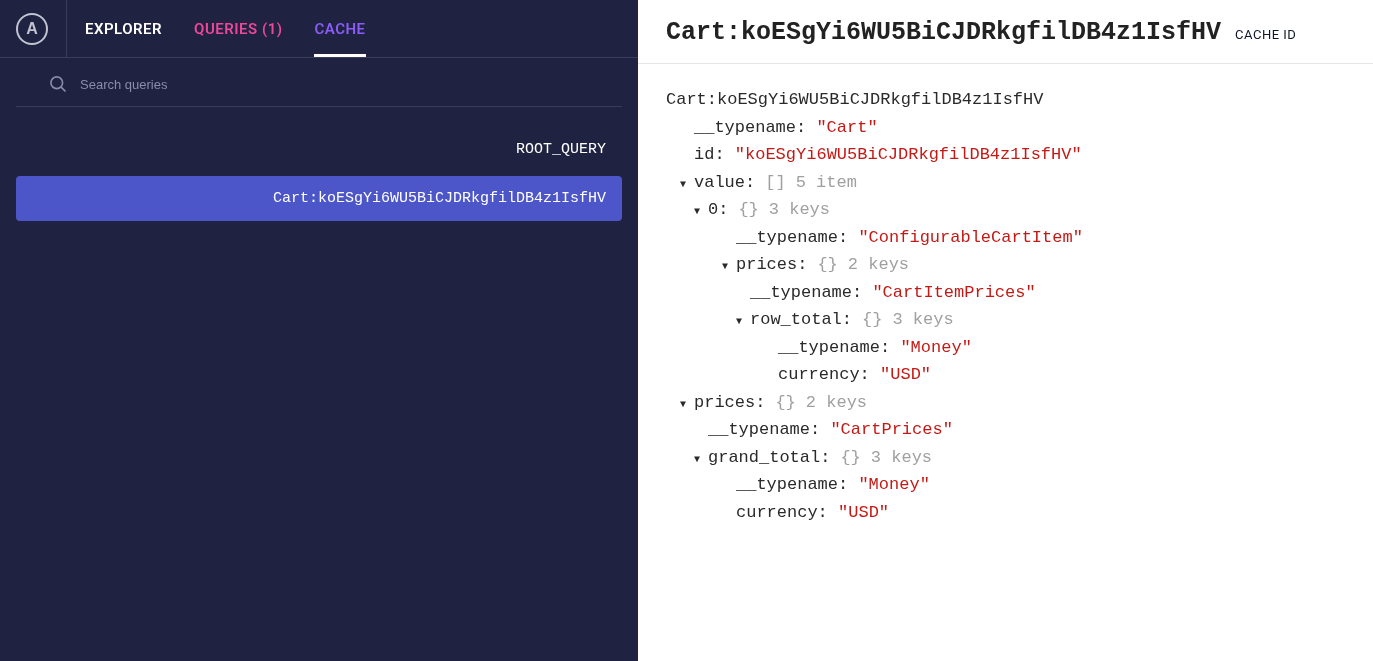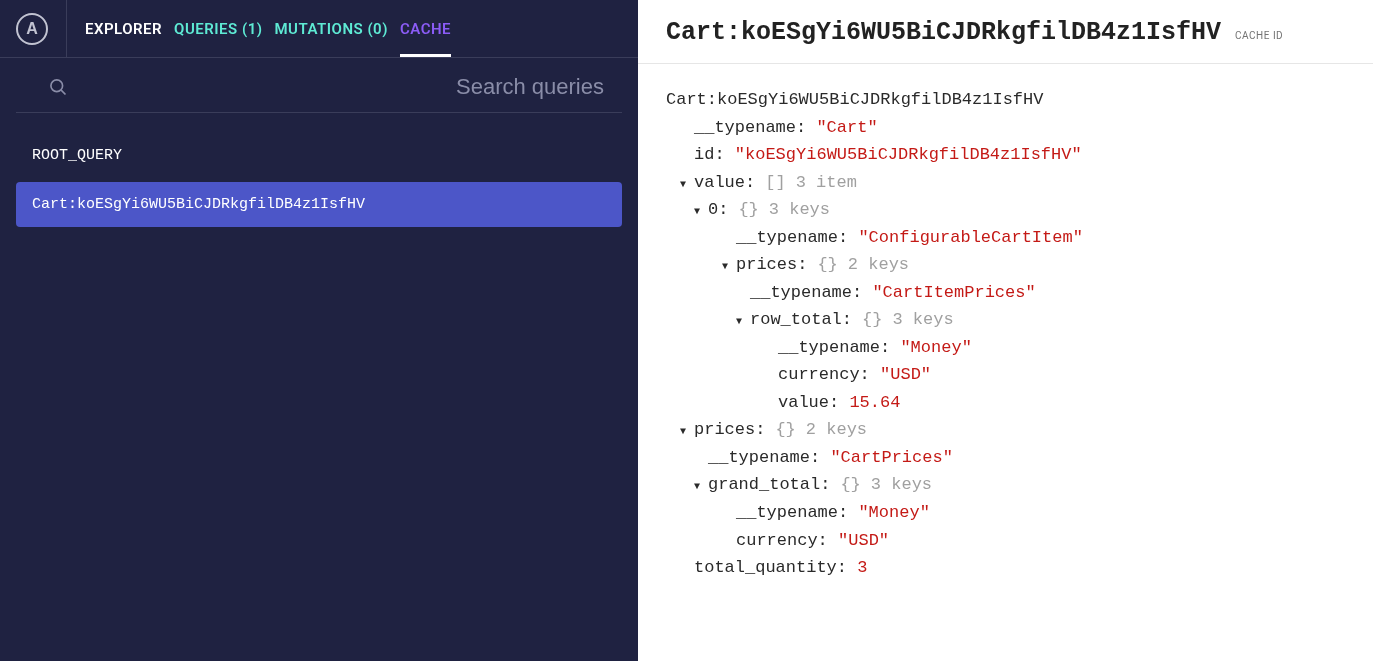--- a/index.html
+++ b/index.html
@@ -43,27 +43,27 @@
   justify-content: center;
   font-weight: 700;
   font-size: 16px;
   color: #c1c3d1;
   font-family: Arial, sans-serif;
 }
 .nav-items {
   display: flex;
   height: 100%;
   padding-left: 18px;
-  gap: 12px;
+  gap: 32px;
 }
 .nav-item {
   font-size: 15px;
   font-weight: 600;
   letter-spacing: 0.5px;
-  color: #5eead4;
+  color: #ec4899;
   height: 100%;
   display: flex;
   align-items: center;
   cursor: pointer;
   position: relative;
 }
 .nav-item.white { color: #fff; }
 .nav-item.active { color: #8b5cf6; }
 .nav-item.active::after {
   content: "";
@@ -84,27 +84,27 @@
 .search-row .search-icon {
   color: #8a8da8;
   margin-right: 12px;
   display: flex;
 }
 .search-input {
   background: transparent;
   border: none;
   outline: none;
   color: #fef9c3;
-  font-size: 22px;
+  font-size: 13px;
   flex: 1;
-  text-align: right;
 }
 .search-input::placeholder { color: #8a8da8; }
 .cache-list {
   padding: 20px 16px;
+  text-align: right;
 }
 .cache-item {
   padding: 14px 16px;
   font-size: 15px;
   font-family: "SFMono-Regular", Consolas, "Liberation Mono", Menlo, monospace;
   color: #fff;
   cursor: pointer;
   border-radius: 4px;
   margin-bottom: 4px;
 }
@@ -127,22 +127,22 @@
 }
 .main-title {
   font-family: "SFMono-Regular", Consolas, "Liberation Mono", Menlo, monospace;
   font-size: 25px;
   font-weight: 600;
   color: #222;
   white-space: nowrap;
   overflow: hidden;
 }
 .cache-id-label {
-  font-size: 10px;
-  color: #737373;
+  font-size: 13px;
+  color: #0f172a;
   letter-spacing: 0.5px;
   white-space: nowrap;
 }
 .tree {
   padding: 22px 28px;
   font-family: "SFMono-Regular", Consolas, "Liberation Mono", Menlo, monospace;
   font-size: 17px;
   line-height: 1.62;
   color: #2a2a2a;
 }
@@ -170,21 +170,20 @@
 <body>
 
 <div class="sidebar">
   <div class="top-nav">
     <div class="logo-wrap">
       <div class="logo">A</div>
     </div>
     <div class="nav-items">
       <div class="nav-item white">EXPLORER</div>
       <div class="nav-item">QUERIES (1)</div>
-      <div class="nav-item">MUTATIONS (0)</div>
       <div class="nav-item active">CACHE</div>
     </div>
   </div>
   <div class="search-row">
     <span class="search-icon">
       <svg width="20" height="20" viewBox="0 0 24 24" fill="none" stroke="currentColor" stroke-width="2">
         <circle cx="10.5" cy="10.5" r="7"></circle>
         <line x1="21" y1="21" x2="15.8" y2="15.8"></line>
       </svg>
     </span>
@@ -201,45 +200,43 @@
     <div class="main-title">Cart:koESgYi6WU5BiCJDRkgfilDB4z1IsfHV</div>
     <div class="cache-id-label">CACHE ID</div>
   </div>
   <div class="tree">
     <div class="row"><span class="key">Cart:koESgYi6WU5BiCJDRkgfilDB4z1IsfHV</span></div>
 
     <div class="row i1"><span class="key">__typename:</span> <span class="str">"Cart"</span></div>
 
     <div class="row i1"><span class="key">id:</span> <span class="str">"koESgYi6WU5BiCJDRkgfilDB4z1IsfHV"</span></div>
 
-    <div class="row" style="padding-left:14px"><span class="caret">▼</span><span class="key">value:</span><span class="brackets">[]</span><span class="meta">3 item</span></div>
+    <div class="row" style="padding-left:14px"><span class="caret">▼</span><span class="key">value:</span><span class="brackets">[]</span><span class="meta">5 item</span></div>
 
     <div class="row i1"><span class="caret">▼</span><span class="key">0:</span><span class="brackets">{}</span><span class="meta">3 keys</span></div>
 
     <div class="row i3"><span class="key">__typename:</span> <span class="str">"ConfigurableCartItem"</span></div>
 
 
     <div class="row" style="padding-left:56px"><span class="caret">▼</span><span class="key">prices:</span><span class="brackets">{}</span><span class="meta">2 keys</span></div>
 
     <div class="row i4"><span class="key">__typename:</span> <span class="str">"CartItemPrices"</span></div>
 
     <div class="row" style="padding-left:70px"><span class="caret">▼</span><span class="key">row_total:</span><span class="brackets">{}</span><span class="meta">3 keys</span></div>
 
     <div class="row i5"><span class="key">__typename:</span> <span class="str">"Money"</span></div>
 
     <div class="row i5"><span class="key">currency:</span> <span class="str">"USD"</span></div>
 
-    <div class="row i5"><span class="key">value:</span> <span class="num">15.64</span></div>
 
     <div class="row" style="padding-left:14px"><span class="caret">▼</span><span class="key">prices:</span><span class="brackets">{}</span><span class="meta">2 keys</span></div>
 
     <div class="row i2"><span class="key">__typename:</span> <span class="str">"CartPrices"</span></div>
 
     <div class="row i1"><span class="caret">▼</span><span class="key">grand_total:</span><span class="brackets">{}</span><span class="meta">3 keys</span></div>
 
     <div class="row i3"><span class="key">__typename:</span> <span class="str">"Money"</span></div>
 
     <div class="row i3"><span class="key">currency:</span> <span class="str">"USD"</span></div>
 
 
-    <div class="row i1"><span class="key">total_quantity:</span> <span class="num">3</span></div>
   </div>
 </div>
 
 </body></html>

